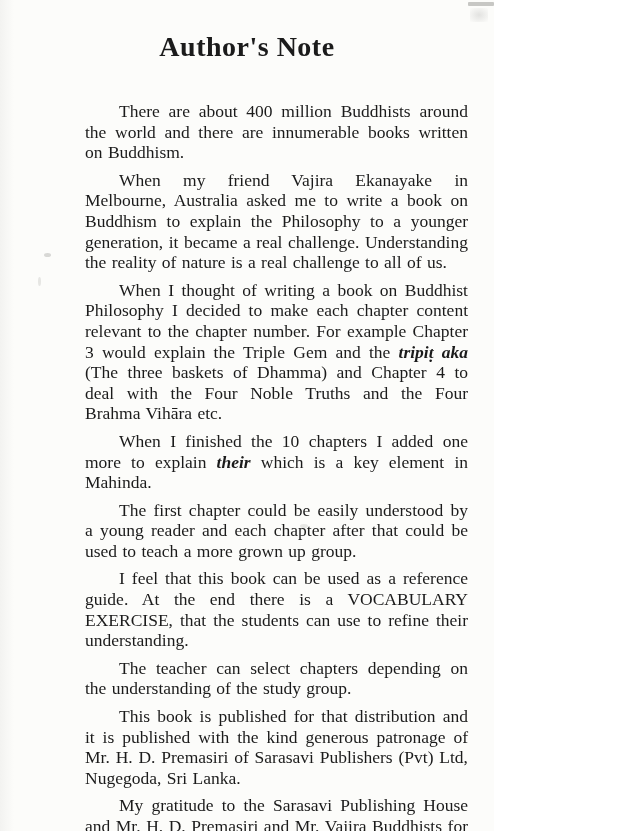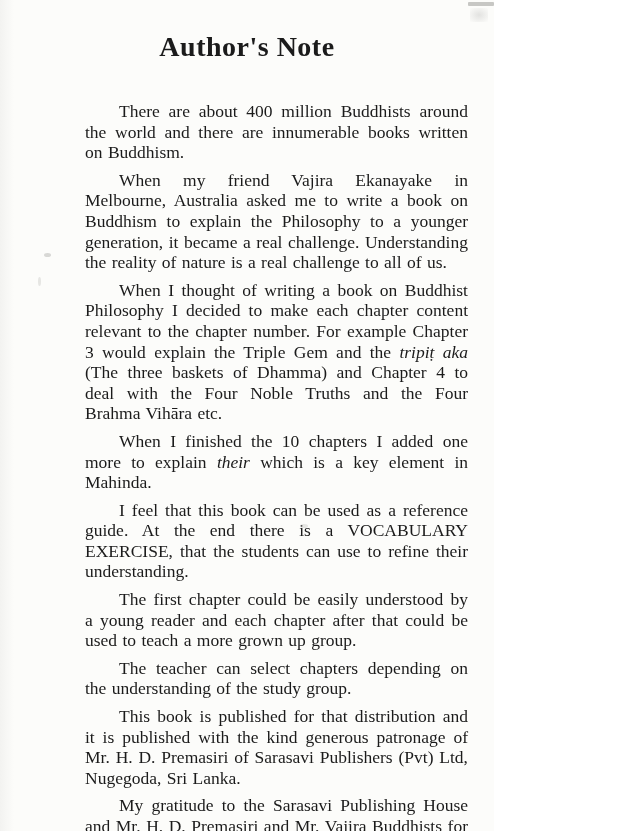--- a/index.html
+++ b/index.html
@@ -65,21 +65,21 @@
     padding-right: 26px;
   }
   .body-text p {
     margin: 0 0 7px 0;
     font-size: 17.5px;
     line-height: 20.6px;
     text-align: justify;
     text-indent: 34px;
     word-spacing: 1px;
   }
-  .it { font-style: italic; }
+  .it { font-style: italic; font-weight: bold; }
   .signature {
     margin-top: 6px;
     padding-right: 81px;
     font-weight: bold;
     font-size: 18px;
     line-height: 21px;
     letter-spacing: .3px;
   }
   .footer {
     margin-top: 14px;
@@ -102,22 +102,22 @@
   <div class="speck s3"></div>
 
   <h1 class="title">Author's Note</h1>
 
   <div class="body-text">
 
   <p><span>There are about 400 million Buddhists around the world and there are innumerable books written on Buddhism.</span></p>
       <p><span>When my friend Vajira Ekanayake in Melbourne, Australia asked me to write a book on Buddhism to explain the Philosophy to a younger generation, it became a real challenge. Understanding the reality of nature is a real challenge to all of us.</span></p>
       <p><span>When I thought of writing a book on Buddhist Philosophy I decided to make each chapter content relevant to the chapter number. For example Chapter 3 would explain the Triple Gem and the </span><span class="it">tripiṭ aka</span><span> (The three baskets of Dhamma) and Chapter 4 to deal with the Four Noble Truths and the Four Brahma Vihāra etc.</span></p>
       <p><span>When I finished the 10 chapters I added one more to explain </span><span class="it">their</span><span> which is a key element in Mahinda.</span></p>
+      <p><span>The first chapter could be easily understood by a young reader and each chapter after that could be used to teach a more grown up group.</span></p>
       <p><span>I feel that this book can be used as a reference guide.  At the end there is a VOCABULARY EXERCISE, that the students can use to refine their understanding.</span></p>
-      <p><span>The first chapter could be easily understood by a young reader and each chapter after that could be used to teach a more grown up group.</span></p>
       <p><span>The teacher can select chapters depending on the understanding of the study group.</span></p>
       <p><span>This book is published for that distribution and it is published with the kind generous patronage of Mr. H. D. Premasiri of Sarasavi Publishers (Pvt) Ltd, Nugegoda, Sri Lanka.</span></p>
       <p><span>My gratitude to the Sarasavi Publishing House and Mr. H. D. Premasiri and Mr. Vajira Buddhists for prompting me to write this book.</span></p>
     </div>
 
   <div class="signature">Bhadraji Mahinda Jayatilaka</div>
 
   <div class="footer">
     <div class="date-line">March 2009</div>
   </div>

